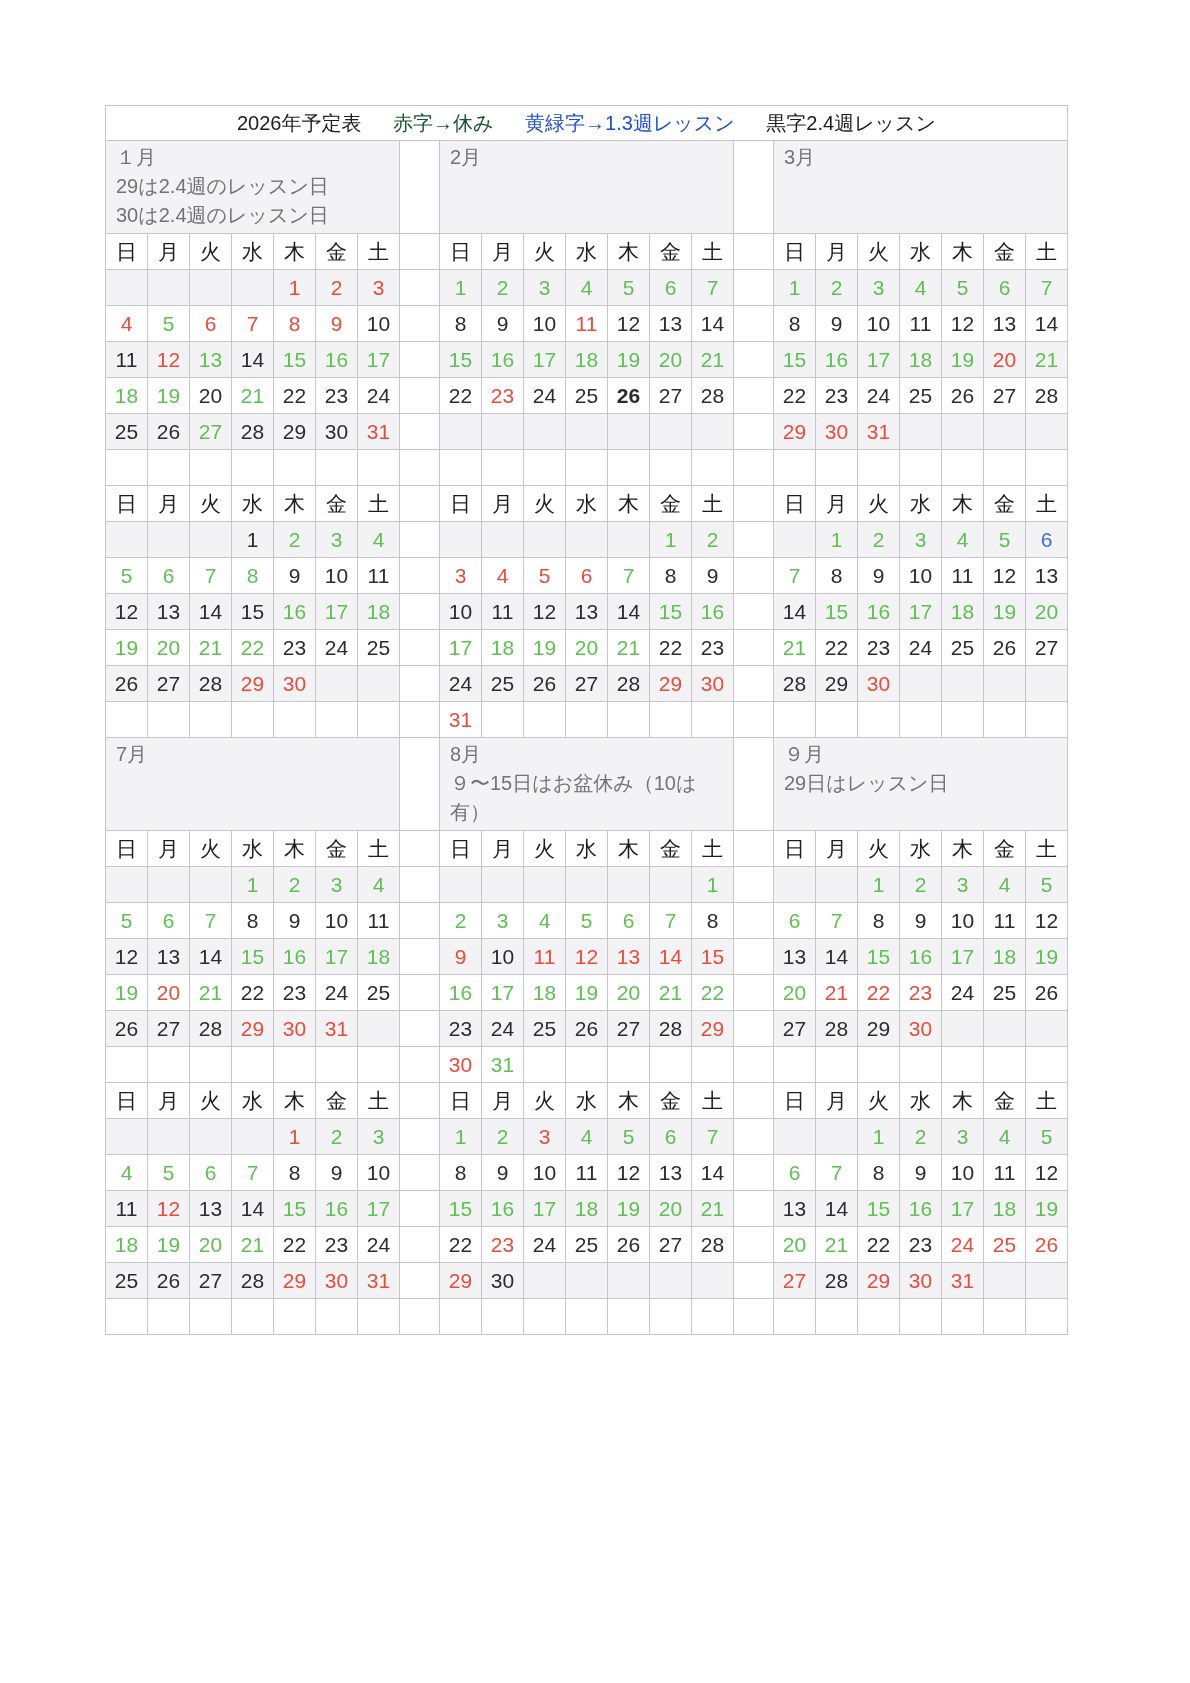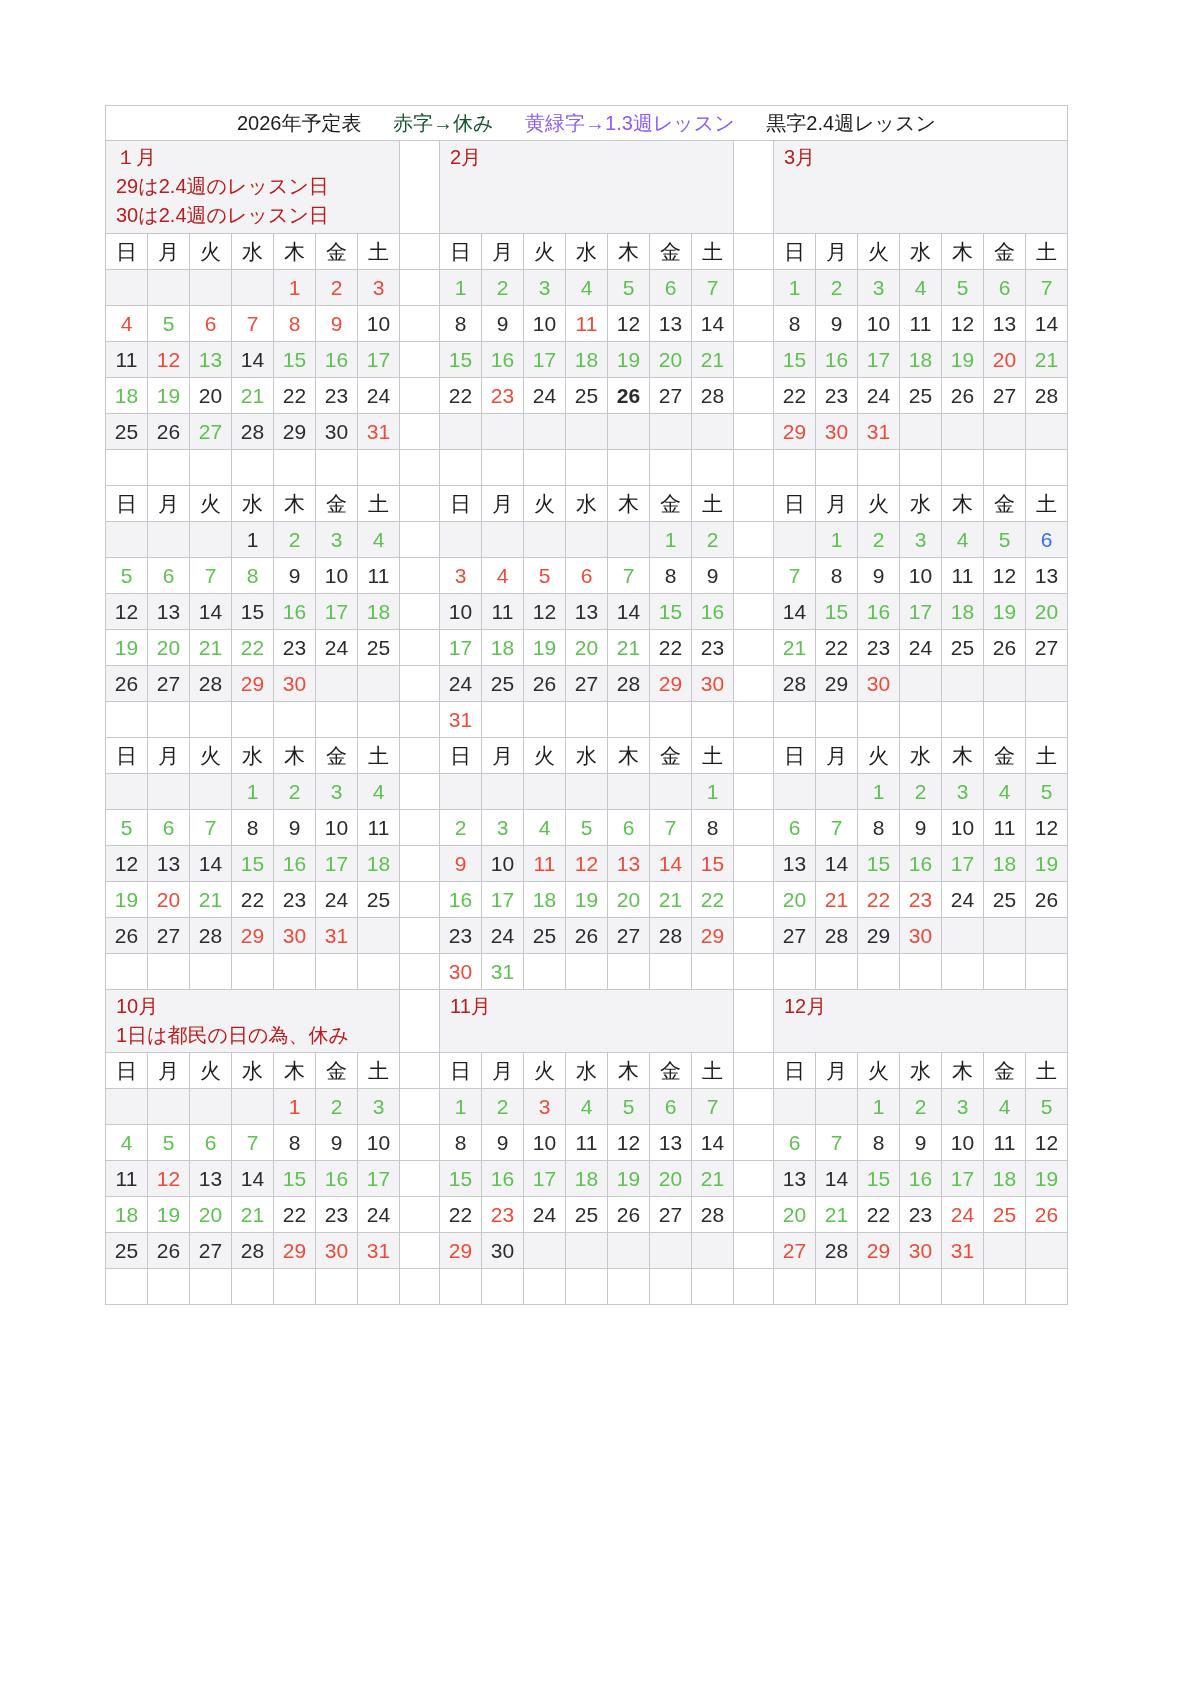--- a/index.html
+++ b/index.html
@@ -10,26 +10,26 @@
   }
   .cal-wrap{position:absolute;left:105px;top:105px;}
   table{border-collapse:collapse;table-layout:fixed;}
   col.day-col{width:42px;}
   col.gap-col{width:40px;}
   td{border:1px solid #c7c7cb;padding:0;overflow:hidden;}
   .title-cell{height:34px;text-align:center;font-size:20px;background:#fff;white-space:nowrap;}
   .title-cell .seg{margin:9px 13px;}
   .t-black{color:#1d1d1f;}
   .t-red{color:#14532d;}
-  .t-green{color:#8b5cf6;text-align:center;}
+  .t-green{color:#1d4ed8;text-align:center;}
   tr.mh-0 td.mhead,tr.mh-2 td.mhead{height:88px;}
   tr.mh-1 td.mhead,tr.mh-3 td.mhead{height:56px;}
   td.mhead{
     background:#f3f3f5;vertical-align:top;text-align:left;
-    font-size:20px;line-height:29px;color:#b91c1c;
+    font-size:20px;line-height:29px;color:#737373;
     padding:2px 6px 2px 10px;
   }
   td.dow,td.day,td.blank{height:35px;text-align:center;vertical-align:middle;font-size:21px;}
   td.dow{color:#1d1d1f;}
   tr.row-g td{background:#f3f3f5;}
   tr.row-w td{background:#ffffff;}
   td.gap{background:#ffffff !important;}
   .c-r{color:#eb4b3a;}
   .c-g{color:#5ec152;}
   .c-b{color:#3a6bf2;}
@@ -435,20 +435,35 @@
           <td class="blank"></td>
           <td class="gap"></td>
           <td class="blank"></td>
           <td class="blank"></td>
           <td class="blank"></td>
           <td class="blank"></td>
           <td class="blank"></td>
           <td class="blank"></td>
           <td class="blank"></td>
         </tr>
+        <tr class="mh-2">
+          <td colspan="7" class="mhead">
+            <div>7月</div>
+          </td>
+          <td class="gap"></td>
+          <td colspan="7" class="mhead">
+            <div>8月</div>
+            <div>９〜15日はお盆休み（10は有）</div>
+          </td>
+          <td class="gap"></td>
+          <td colspan="7" class="mhead">
+            <div>９月</div>
+            <div>29日はレッスン日</div>
+          </td>
+        </tr>
         <tr class="row-w">
           <td class="dow">日</td>
           <td class="dow">月</td>
           <td class="dow">火</td>
           <td class="dow">水</td>
           <td class="dow">木</td>
           <td class="dow">金</td>
           <td class="dow">土</td>
           <td class="gap"></td>
           <td class="dow">日</td>
@@ -610,34 +625,20 @@
           <td class="blank"></td>
           <td class="gap"></td>
           <td class="blank"></td>
           <td class="blank"></td>
           <td class="blank"></td>
           <td class="blank"></td>
           <td class="blank"></td>
           <td class="blank"></td>
           <td class="blank"></td>
         </tr>
-        <tr class="mh-3">
-          <td colspan="7" class="mhead">
-            <div>10月</div>
-            <div>1日は都民の日の為、休み</div>
-          </td>
-          <td class="gap"></td>
-          <td colspan="7" class="mhead">
-            <div>11月</div>
-          </td>
-          <td class="gap"></td>
-          <td colspan="7" class="mhead">
-            <div>12月</div>
-          </td>
-        </tr>
         <tr class="row-w">
           <td class="dow">日</td>
           <td class="dow">月</td>
           <td class="dow">火</td>
           <td class="dow">水</td>
           <td class="dow">木</td>
           <td class="dow">金</td>
           <td class="dow">土</td>
           <td class="gap"></td>
           <td class="dow">日</td>

